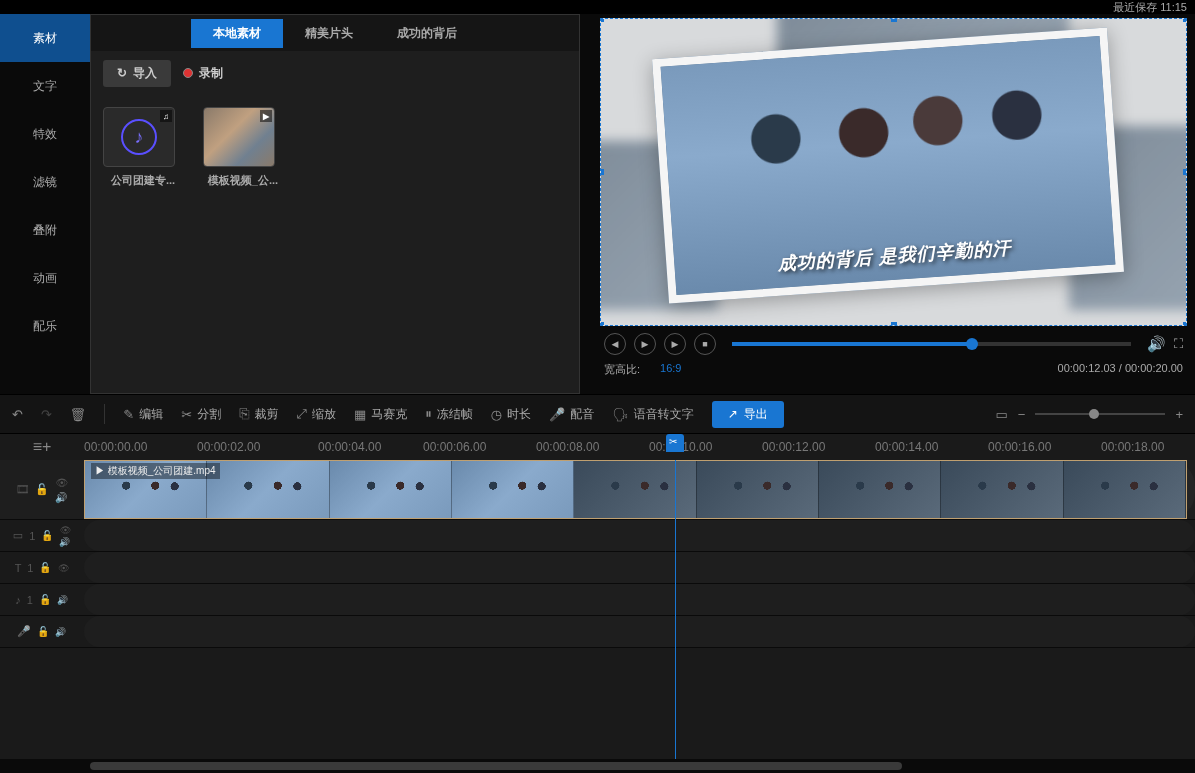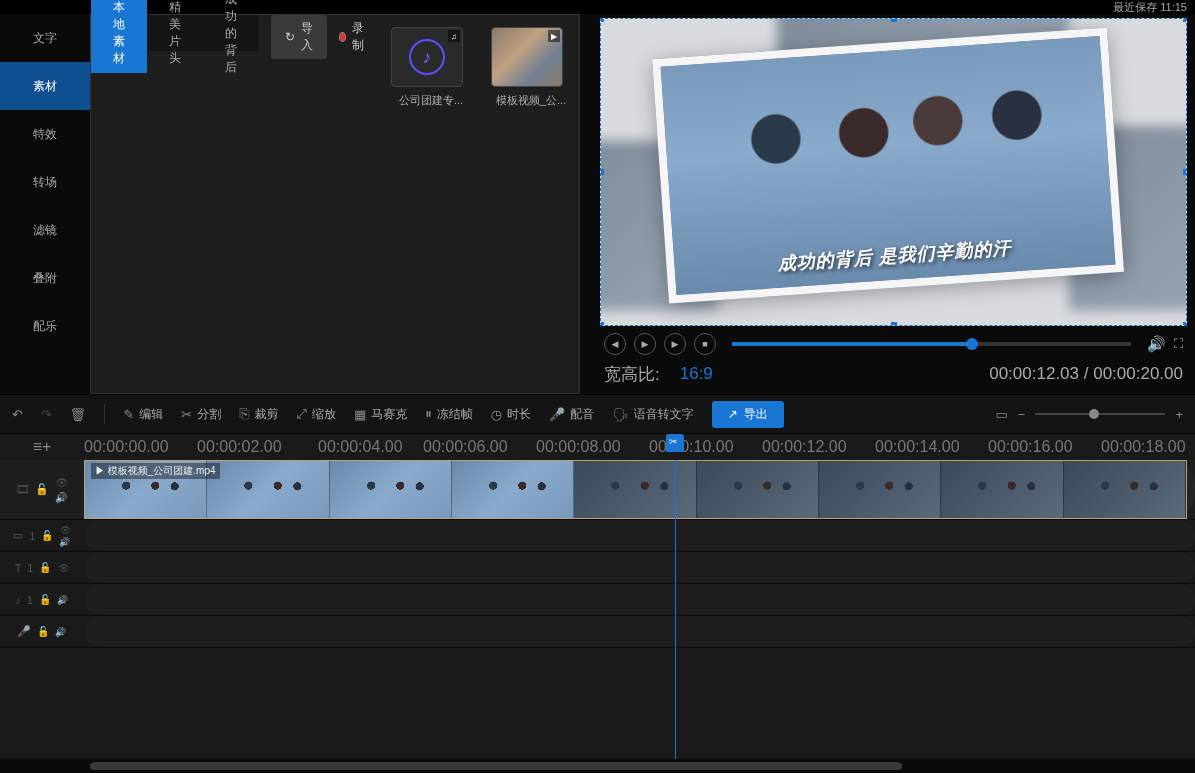--- a/index.html
+++ b/index.html
@@ -39,20 +39,22 @@
 }
 .left-nav .nav-item.active {
   background: #0f4f8f;
   color: #fff;
 }
 .media-panel {
   width: 490px;
   background: #1e1e1e;
   border: 1px solid #333;
   display: flex;
+  flex-direction: column;
+  font-weight: bold;
 }
 .media-tabs {
   height: 36px;
   background: #151515;
   display: flex;
   align-items: center;
   justify-content: center;
   gap: 0;
 }
 .media-tab {
@@ -262,24 +264,24 @@
   top: 50%;
   width: 12px;
   height: 12px;
   background: #1976d2;
   border-radius: 50%;
   transform: translate(-50%, -50%);
 }
 .preview-info {
   height: 24px;
   display: flex;
-  align-items: center;
+  align-items: flex-start;
   padding: 0 4px;
   color: #aaa;
-  font-size: 17px;
+  font-size: 11px;
 }
 .aspect-val { color: #1976d2; margin-left: 20px; }
 .time-display { margin-left: auto; }
 .toolbar {
   height: 40px;
   background: #141414;
   border-top: 1px solid #000;
   border-bottom: 1px solid #000;
   display: flex;
   align-items: center;
@@ -333,21 +335,21 @@
   height: 339px;
   display: flex;
   flex-direction: column;
 }
 .timeline-ruler {
   height: 26px;
   display: flex;
   align-items: center;
   padding-left: 84px;
   position: relative;
-  font-size: 16px;
+  font-size: 12px;
   color: #777;
   background: #1a1a1a;
 }
 .ruler-mark {
   position: absolute;
 }
 .tracks {
   flex: 1;
   position: relative;
 }
@@ -461,37 +463,37 @@
 </style>
 </head>
 <body>
 
 <div class="top-bar">
   <span>最近保存 11:15</span>
 </div>
 
 <div class="upper">
   <div class="left-nav">
+    <div class="nav-item active">
+        <span>素材</span>
+      </div>
     <div class="nav-item">
         <span>文字</span>
       </div>
-    <div class="nav-item active">
-        <span>素材</span>
-      </div>
     <div class="nav-item">
         <span>特效</span>
       </div>
     <div class="nav-item">
-        <span>转场</span>
-      </div>
-    <div class="nav-item">
         <span>滤镜</span>
       </div>
     <div class="nav-item">
         <span>叠附</span>
+      </div>
+    <div class="nav-item">
+        <span>动画</span>
       </div>
     <div class="nav-item">
         <span>配乐</span>
       </div>
   </div>
 
   <div class="media-panel">
     <div class="media-tabs">
       <div class="media-tab active"><span>本地素材</span></div>
       <div class="media-tab"><span>精美片头</span></div>

